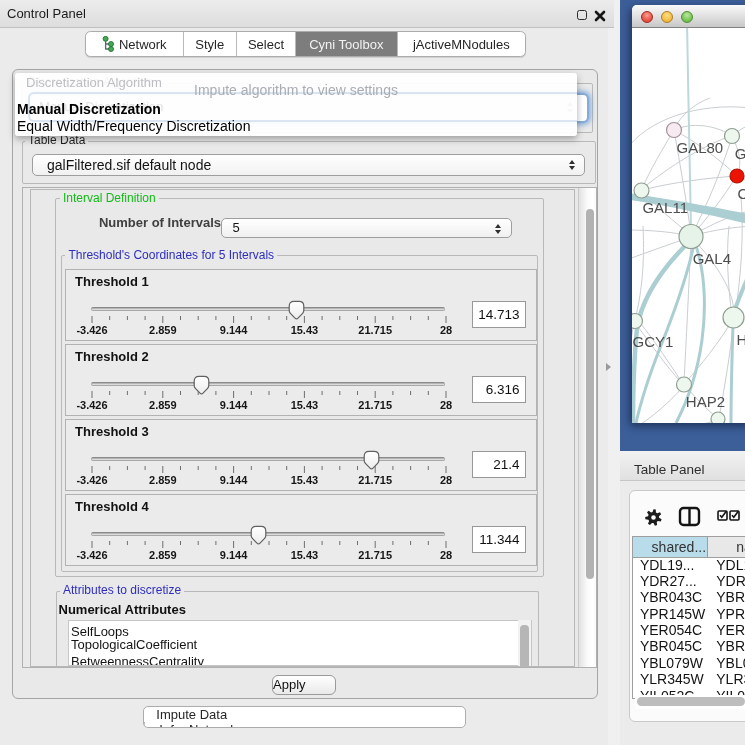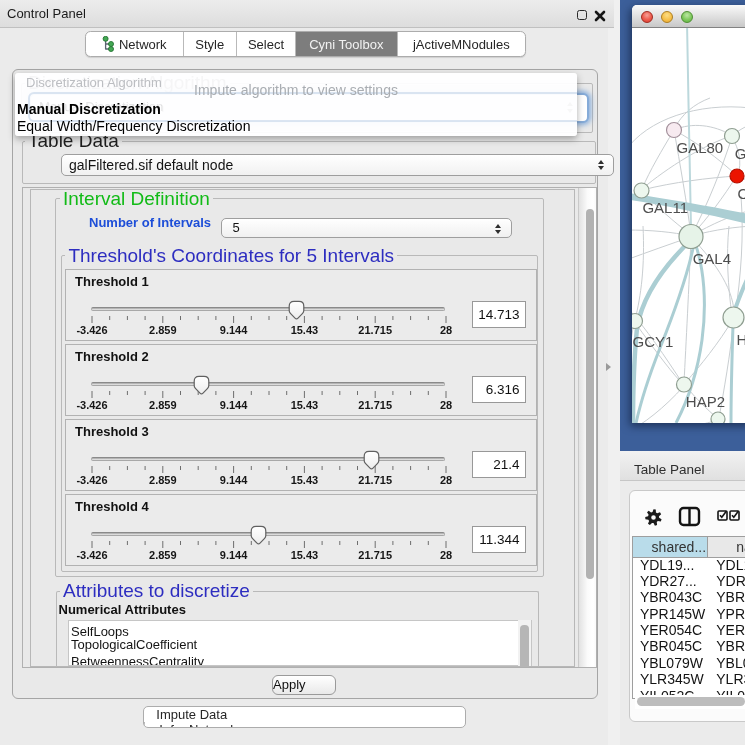--- a/index.html
+++ b/index.html
@@ -19,29 +19,29 @@
   font-size:13px; color:#262626; }
 .seg.dark { background:#7d7d7d; color:#f2f2f2; }
 #botbar { left:143px; top:705.5px; width:323px; height:22.5px; background:#fff;
   border:1px solid #acacac; border-radius:5px; display:flex; overflow:hidden;flex-direction:column; }
 #botbar .seg { font-size:13px; }
 
 #panel { left:12px; top:69px; width:586px; height:630px; background:#e9e9e9;
   border:1px solid #a5a5a5; border-radius:6px; }
 
 .gbox { position:absolute; border:1px solid #b9b9b9; border-radius:2px; }
-.gtitle { position:absolute; background:#e9e9e9; padding:0 3px; font-size:19px;
+.gtitle { position:absolute; background:#e9e9e9; padding:0 3px; font-size:12px;
   line-height:13px; color:#1c1c1c; white-space:nowrap; }
 
 #combo1 { position:absolute; left:16px; top:23px; width:560px; height:30px; background:#fff;
   border:2px solid #85abd8; border-radius:6px; box-shadow:0 0 5px 2px rgba(105,155,215,0.75);
   font-size:13px; color:#1a1a1a; line-height:26px; padding-left:9px; }
 #combo2 { position:absolute; left:19px; top:83.5px; width:553px; height:22px;
   background:linear-gradient(#ffffff,#f1f1f1); border:1px solid #9e9e9e; border-radius:5px;
-  font-size:14px; color:#141414; line-height:20px; padding-left:7px;margin-left:29px; }
+  font-size:14px; color:#141414; line-height:20px; padding-left:14px; }
 .arrows { position:absolute; width:8px; }
 .arrows .up { width:0; height:0; border-left:3.5px solid transparent; border-right:3.5px solid transparent;
   border-bottom:4.5px solid #2e2e2e; margin-bottom:2.5px; }
 .arrows .dn { width:0; height:0; border-left:3.5px solid transparent; border-right:3.5px solid transparent;
   border-top:4.5px solid #2e2e2e; }
 
 #scrollpane { position:absolute; left:9px; top:116.5px; width:575px; height:481px;
   border:1px solid #b0b0b0; background:#e9e9e9; overflow:hidden; }
 #form { position:absolute; left:6.5px; top:1.5px; width:545px; height:478px;
   border:1px solid #b7b7b7; background:#e9e9e9; }
@@ -49,21 +49,21 @@
   background:linear-gradient(to right,#e2e2e2,#fbfbfb 45%,#ffffff 75%,#f4f4f4);
   border-left:1px solid #c9c9c9; }
 #vthumb { position:absolute; left:7px; top:21px; width:8px; height:370px; border-radius:4px; background:#b2b2b2; }
 
 #g_interval { left:32.4px; top:10.5px; width:489px; height:379px; }
 #g_thresh   { left:38px;   top:67.5px; width:477px; height:317px; }
 #g_attr     { left:33px;   top:403px;  width:483px; height:78px; border-bottom:none; }
 .blue { color:#2d2dc0 !important; }
 .green { color:#12bb17 !important; }
 
-#nlabel { position:absolute; left:66px; top:27.5px; width:142px; font-size:13px; font-weight:bold; color:#1d4ed8; }
+#nlabel { position:absolute; left:66px; top:27.5px; width:142px; font-size:13px; font-weight:bold; color:#404040;text-align:center; }
 #spinner { position:absolute; left:197.5px; top:30px; width:291px; height:20.5px;
   background:linear-gradient(#ffffff,#f0f0f0); border:1px solid #9e9e9e; border-radius:5px;
   font-size:13px; color:#141414; line-height:18px; padding-left:11px; }
 
 .tpanel { position:absolute; left:42px; width:472px; height:71.5px; border:1px solid #b2b2b2;
   background:#ebebeb; }
 .ttitle { position:absolute; left:9px; top:4px; font-size:13px; font-weight:bold; color:#111; }
 .track { position:absolute; left:25px; top:37px; width:354px; height:4px; border-radius:2.5px;
   background:linear-gradient(#9b9b9b,#c9c9c9 45%,#ebebeb); border:1px solid #a8a8a8; border-top-color:#8a8a8a; }
 .tlab { position:absolute; top:53.5px; width:60px; text-align:center; font-size:11px; font-weight:bold; color:#161616; }

